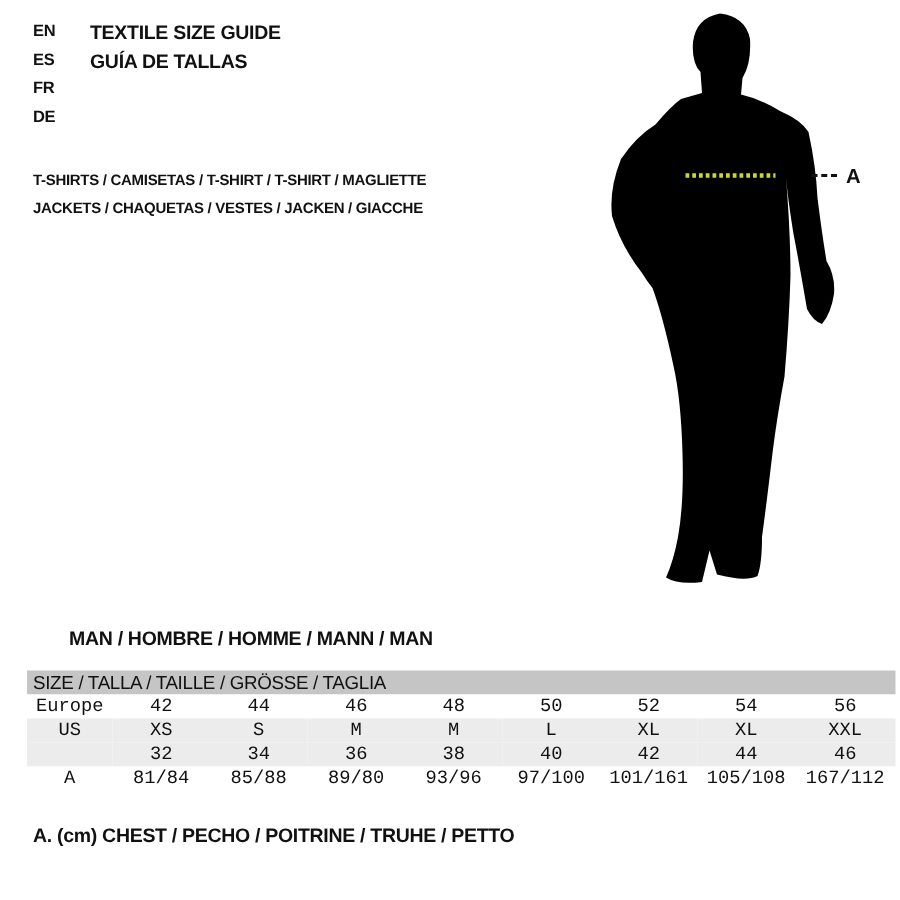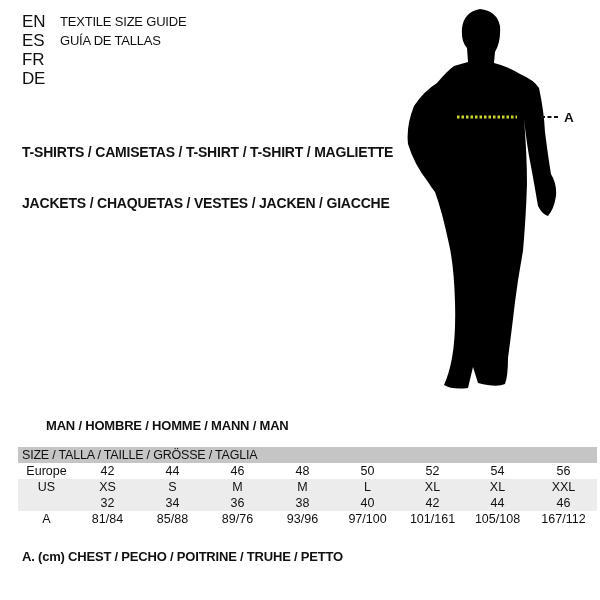--- a/index.html
+++ b/index.html
@@ -9,40 +9,40 @@
   html,body{margin:0;padding:0;}
   body{
     width:600px;height:600px;background:var(--page_bg);
     font-family:"Liberation Sans",sans-serif;color:var(--text);
     position:relative;overflow:hidden;
   }
   .page{position:absolute;inset:0;}
   
   .lang-block{position:absolute;left:22px;top:12px;}
   .lang-row{display:flex;height:19px;line-height:19px;}
-  .lang-code{width:38px;font-weight:normal;font-size:17px;letter-spacing:-0.2px;}
-  .lang-label{font-weight:normal;font-size:13px;letter-spacing:-0.2px;white-space:nowrap;}
+  .lang-code{width:38px;font-weight:bold;font-size:11px;letter-spacing:-0.2px;}
+  .lang-label{font-weight:bold;font-size:13px;letter-spacing:-0.2px;white-space:nowrap;}
   
   .categories{position:absolute;left:22px;top:111px;}
-  .category-line{font-weight:bold;font-size:14px;line-height:19px;letter-spacing:-0.2px;white-space:nowrap;margin-top:32px;}
+  .category-line{font-weight:bold;font-size:10px;line-height:19px;letter-spacing:-0.2px;white-space:nowrap;}
   
   .figure-svg{position:absolute;left:402px;top:6px;width:178px;height:392px;}
   .figure-svg path{fill:var(--figure);}
   .chest-line{stroke:var(--chest_line);stroke-width:3;stroke-dasharray:2.5 2;fill:none;}
   .leader-line{stroke:var(--text);stroke-width:2;stroke-dasharray:4 2.5;fill:none;}
   .measure-label{font-family:"Liberation Sans",sans-serif;font-size:13.5px;font-weight:600;fill:var(--text);}
   
   .section-title{position:absolute;left:22px;top:418px;font-weight:bold;font-size:13px;letter-spacing:-0.2px;white-space:nowrap;padding-left:24px;}
   
   .size-table-wrap{position:absolute;left:18px;top:447px;width:579px;}
   .table-header{
     height:16px;line-height:16px;background:var(--header_bg);
     font-size:12.5px;padding-left:4px;letter-spacing:-0.2px;white-space:nowrap;
   }
-  table.size-table{border-collapse:collapse;table-layout:fixed;width:579px;}
+  table.size-table{border-collapse:collapse;table-layout:fixed;width:579px;font-family:Liberation Mono, monospace;}
   table.size-table td{
     height:16px;padding:0;font-size:12.5px;text-align:center;
     line-height:16px;white-space:nowrap;
   }
   td.rowlabel{text-align:left;padding-left:4px;}
   tr.r-white{background:#ffffff;}
   tr.r-gray{background:var(--row_alt_bg);margin-left:35px;}
   
   .footnote{position:absolute;left:22px;top:549px;font-weight:bold;font-size:13px;letter-spacing:-0.2px;white-space:nowrap;}
 </style>
@@ -144,21 +144,21 @@
           <td>38</td>
           <td>40</td>
           <td>42</td>
           <td>44</td>
           <td>46</td>
         </tr>
         <tr class="r-white">
           <td class="rowlabel">A</td>
           <td>81/84</td>
           <td>85/88</td>
-          <td>89/76</td>
+          <td>89/80</td>
           <td>93/96</td>
           <td>97/100</td>
           <td>101/161</td>
           <td>105/108</td>
           <td>167/112</td>
         </tr>
       </tbody>
     </table>
   </div>
 

